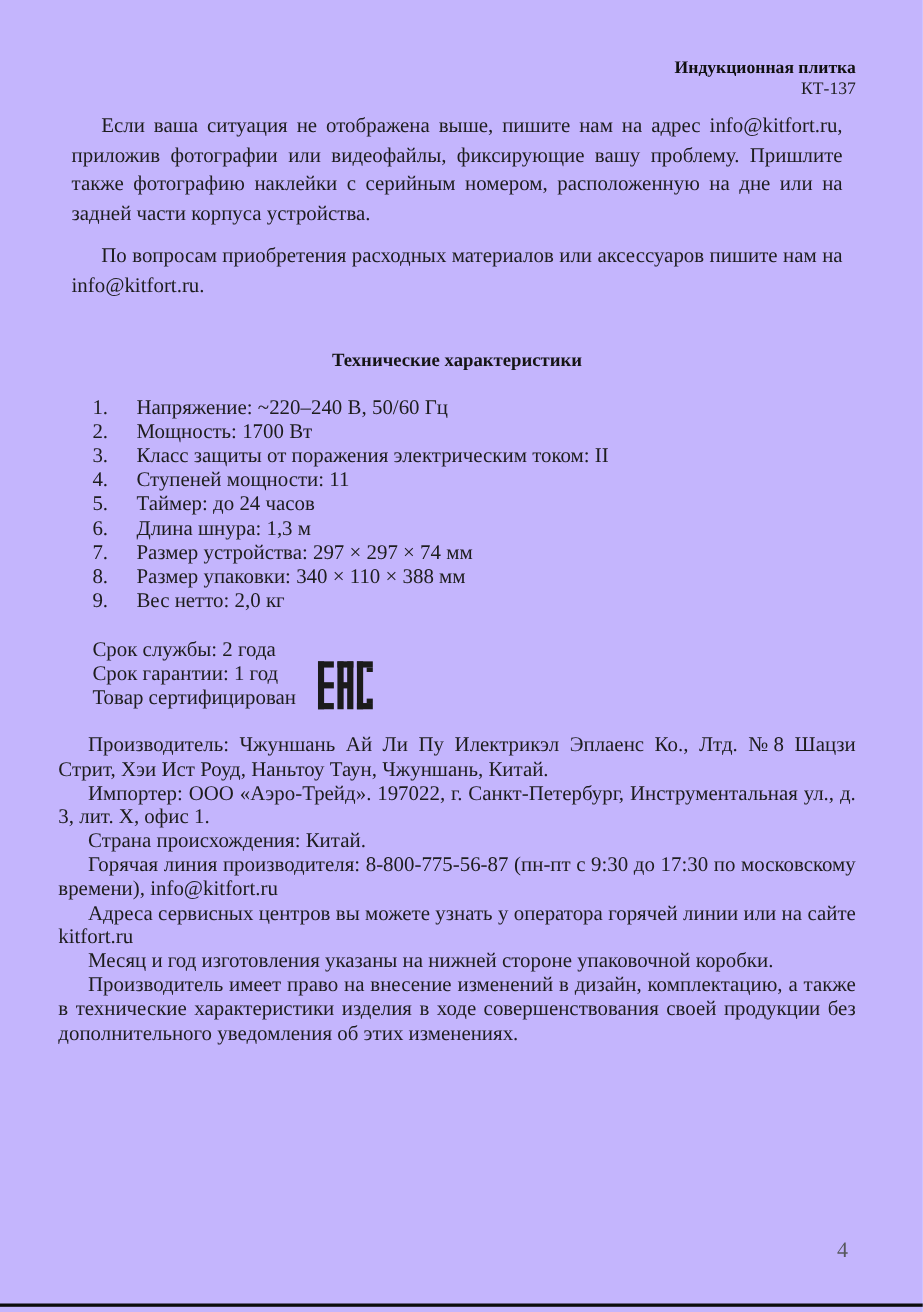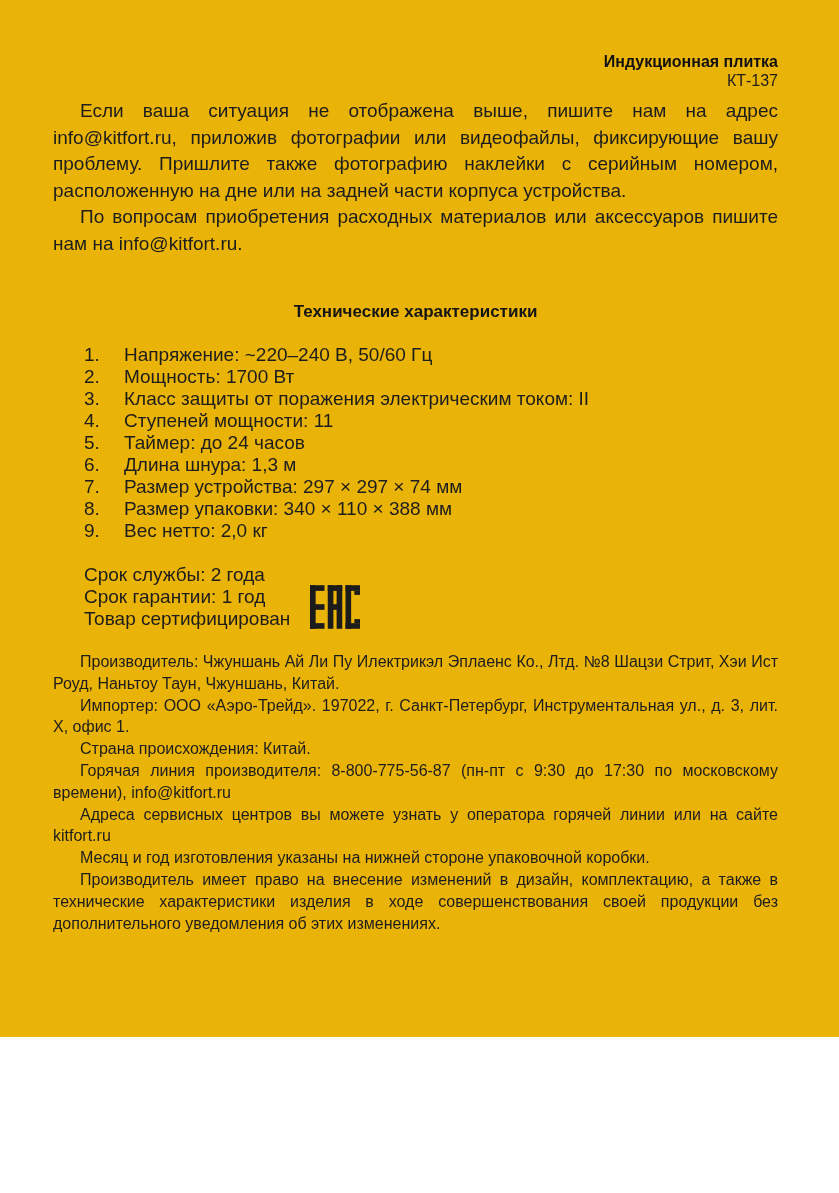--- a/index.html
+++ b/index.html
@@ -3,24 +3,24 @@
 <meta charset="utf-8">
 <style>
   html, body {
     margin: 0;
     padding: 0;
     background: #ffffff;
   }
   .page {
     position: relative;
     width: 839px;
-    height: 1037px;
-    background: #eab308;
+    height: 1193px;
+    background: #c4b5fd;
     overflow: hidden;
-    font-family: Liberation Sans, sans-serif;
+    font-family: Liberation Serif, serif;
     color: #1d1d1d;
   }
   .content {
     padding: 52px 61px 0 53px;
   }
   
   .doc-header {
     text-align: right;
     font-size: 16px;
     line-height: 19px;
@@ -30,21 +30,21 @@
     color: #111111;
   }
   
   .intro {
     margin-top: 8px;
     font-size: 19px;
     line-height: 26.5px;
     text-align: justify;
   }
   .intro p {
-    margin: 0;
+    margin: 12px;
     text-indent: 27px;
   }
   
   .section-title {
     margin-top: 40px;
     text-align: center;
     font-size: 17px;
     line-height: 30px;
     font-weight: bold;
     color: #151515;
@@ -80,21 +80,21 @@
   .eac-mark {
     margin-left: 20px;
     margin-top: 14px;
   }
   .eac-mark svg {
     display: block;
   }
   
   .legal {
     margin-top: 21px;
-    font-size: 16px;
+    font-size: 19px;
     line-height: 21.8px;
     text-align: justify;
   }
   .legal p {
     margin: 0;
     text-indent: 27px;
   }
   
   .page-number {
     position: absolute;

